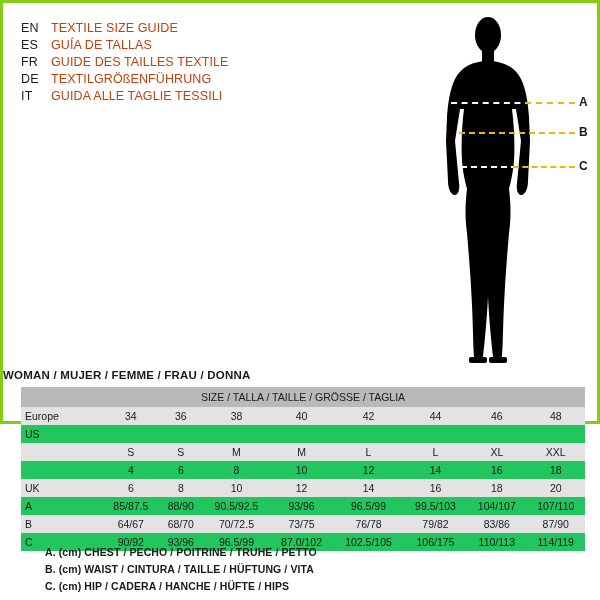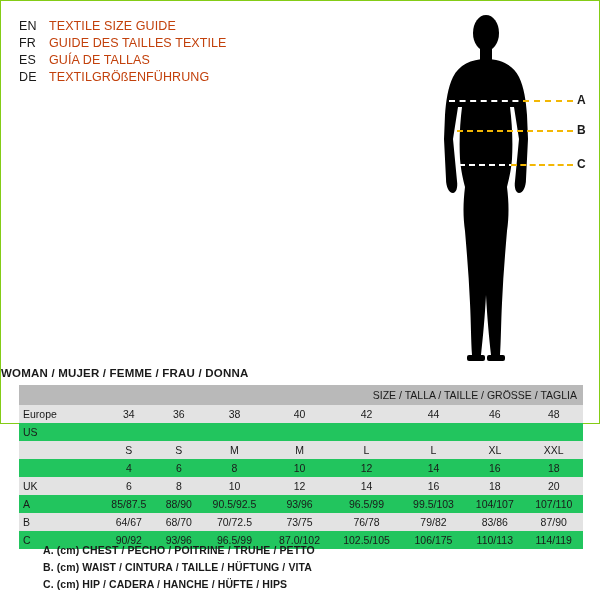--- a/index.html
+++ b/index.html
@@ -14,21 +14,21 @@
     color: #1a1a1a;
     position: relative;
     overflow: hidden;
   }
   .page {
     position: absolute;
     top: 0; left: 0;
     width: 600px;
     height: 424px;
     box-sizing: border-box;
-    border: 1px solid #84cc16;
+    border: 3px solid #84cc16;
   }
 
   
   .lang-block {
     position: absolute;
     top: 18px;
     left: 18px;
     width: 330px;
   }
   .lang-row {
@@ -96,21 +96,21 @@
     color: #1a1a1a;
     white-space: nowrap;
   }
   table.size-table td.rowlabel {
     text-align: left;
     width: 74px;
   }
   tr.head td {
     background: #b9b9b9;
     font-weight: normal;
-    text-align: right;
+    text-align: center;
     font-size: 10.5px;
     padding: 4px 6px;
   }
   tr.shade td { background: #e3e3e3; }
   tr.plain td { background: #22c55e; }
 
   
   .notes {
     position: absolute;
     left: 18px;
@@ -130,30 +130,34 @@
 <body>
 
 <div class="page">
 
   <div class="lang-block">
     <div class="lang-row">
       <div class="lang-code">EN</div>
       <div class="lang-text">TEXTILE SIZE GUIDE</div>
     </div>
     <div class="lang-row">
+      <div class="lang-code">ES</div>
+      <div class="lang-text">GUÍA DE TALLAS</div>
+    </div>
+    <div class="lang-row">
       <div class="lang-code">FR</div>
       <div class="lang-text">GUIDE DES TAILLES TEXTILE</div>
     </div>
     <div class="lang-row">
-      <div class="lang-code">ES</div>
-      <div class="lang-text">GUÍA DE TALLAS</div>
-    </div>
-    <div class="lang-row">
       <div class="lang-code">DE</div>
       <div class="lang-text">TEXTILGRÖßENFÜHRUNG</div>
+    </div>
+    <div class="lang-row">
+      <div class="lang-code">IT</div>
+      <div class="lang-text">GUIDA ALLE TAGLIE TESSILI</div>
     </div>
   </div>
 
   <div class="figure-wrap">
     <svg class="figure-svg" width="190" height="360" viewBox="0 0 190 360">
       <g fill="#000000">
 
         <ellipse cx="85" cy="22" rx="13" ry="18"></ellipse>
 
         <rect x="79" y="36" width="12" height="14"></rect>

